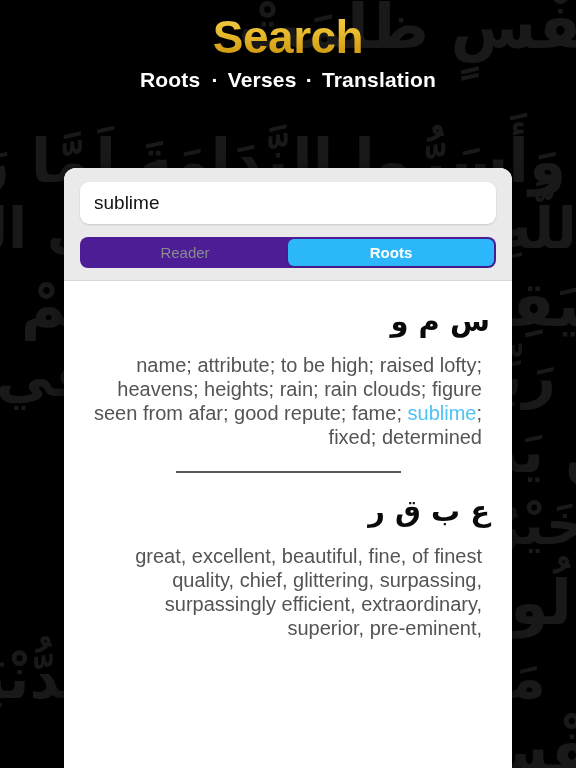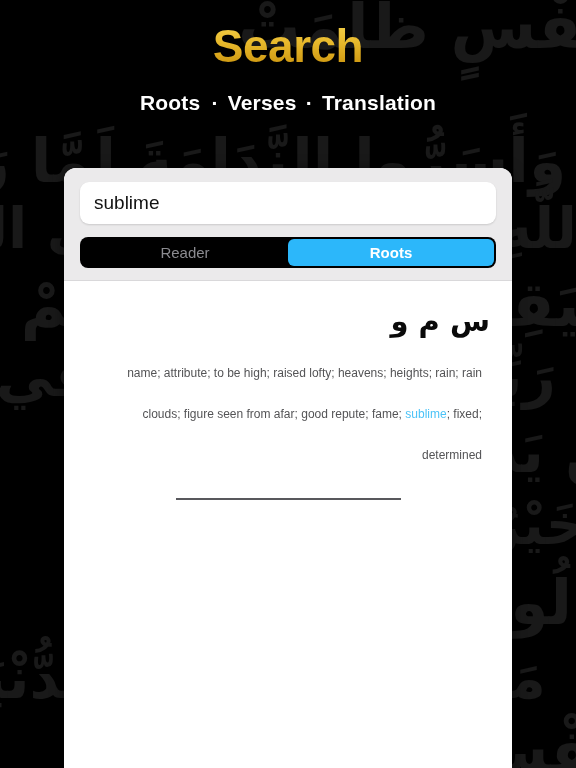--- a/index.html
+++ b/index.html
@@ -42,33 +42,33 @@
   
   .header {
     position: absolute;
     top: 0; left: 0;
     width: 576px;
     z-index: 2;
     text-align: center;
     pointer-events: none;
   }
   .app-title {
-    margin-top: 23px;
+    margin-top: 14px;
     font-size: 46px;
     font-weight: 700;
     line-height: 1;
     letter-spacing: -0.5px;
     background: linear-gradient(180deg, #f2cf4a 0%, #e8b92c 42%, #c9920c 100%);
     -webkit-background-clip: text;
     background-clip: text;
     -webkit-text-fill-color: transparent;
     color: #dfae22;
   }
   .app-subtitle {
-    margin-top: 22px;
+    margin-top: 8px;
     font-size: 21px;
     font-weight: 700;
     color: #ffffff;
     letter-spacing: 0.2px;
   }
   .app-subtitle .sep { color: #ffffff; padding: 0 3px; }
   .app-subtitle .gap { display: inline-block; width: 8px; }
 
   
   .card {
@@ -103,21 +103,21 @@
     box-shadow: 0 1px 2px rgba(0,0,0,0.14);
     outline: none;
   }
   .search-field::placeholder { color: #b0b0b4; }
 
   
   .segmented {
     display: flex;
     margin-top: 13px;
     height: 31px;
-    background: #000000;
+    background: #4c1d95;
     border-radius: 8px;
     padding: 2px;
     gap: 0;
   }
   .seg-item {
     flex: 1;
     display: flex;
     align-items: center;
     justify-content: center;
     font-size: 15px;
@@ -148,22 +148,22 @@
     font-size: 29px;
     font-weight: 700;
     color: #0a0a0a;
     direction: rtl;
     letter-spacing: 3px;
     line-height: 1.25;
     margin-bottom: 14px;
   }
 
   .root-gloss {
-    font-size: 12px;
-    line-height: 41px;
+    font-size: 20px;
+    line-height: 24px;
     color: #545456;
     padding: 0 8px;
   }
   .root-gloss .hl { color: #4cc3f7; }
 
   .entry-divider {
     width: 225px;
     height: 2px;
     background: #58585c;
     margin: 22px auto 20px auto;
@@ -212,16 +212,22 @@
 
       <div class="root-entry">
         <div class="root-letters">س م و</div>
         <div class="root-gloss">
           <span>name; attribute; to be high; raised lofty; heavens; heights; rain; rain clouds; figure seen from afar; good repute; fame; </span><span class="hl">sublime</span><span>; fixed; determined</span>
         </div>
       </div>
 
       <div class="entry-divider"></div>
 
+      <div class="root-entry">
+        <div class="root-letters">ع ب ق ر</div>
+        <div class="root-gloss">
+          <span>great, excellent, beautiful, fine, of finest quality, chief, glittering, surpassing, surpassingly efficient, extraordinary, superior, pre-eminent,</span>
+        </div>
+      </div>
 
     </div>
   </div>
 </div>
 
 </body></html>

